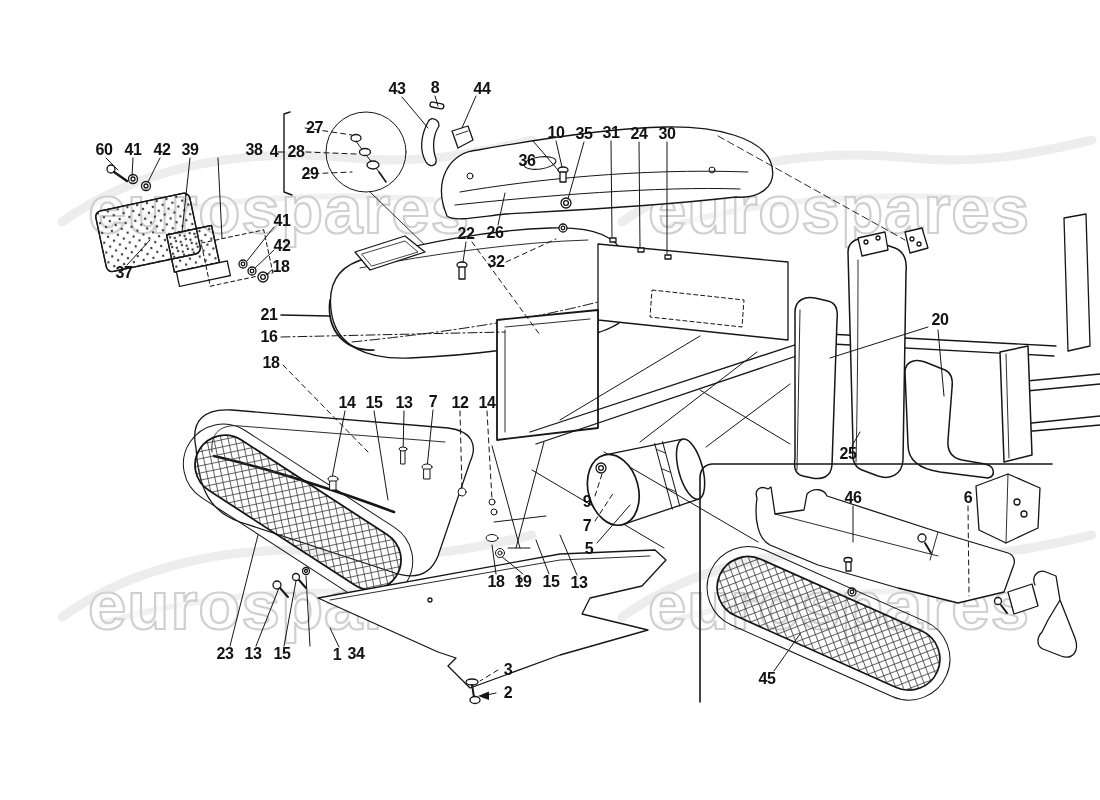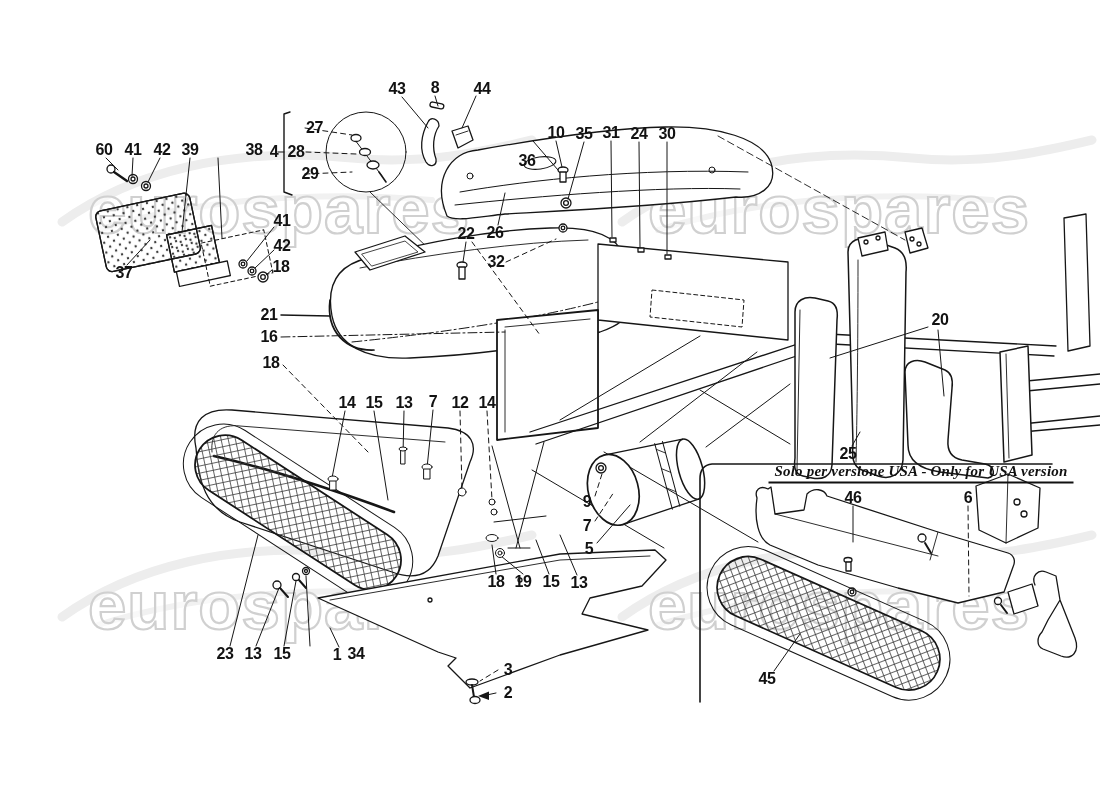--- a/index.html
+++ b/index.html
@@ -336,15 +336,14 @@
       <div class="plabel" style="left: 282px; top: 654px;">15</div>
       <div class="plabel" style="left: 308px; top: 654px; margin-left: 48px;">34</div>
       <div class="plabel" style="left: 337px; top: 655px;">1</div>
       <div class="plabel" style="left: 508px; top: 670px;">3</div>
       <div class="plabel" style="left: 508px; top: 693px;">2</div>
       <div class="plabel" style="left: 853px; top: 498px;">46</div>
       <div class="plabel" style="left: 968px; top: 498px;">6</div>
       <div class="plabel" style="left: 767px; top: 679px;">45</div>
     </div>
 
-<div class="usa-caption" style="left:921px;top:473px;">Solo per versione USA - Only for USA version</div>
 
 </div>
 
 </body></html>

